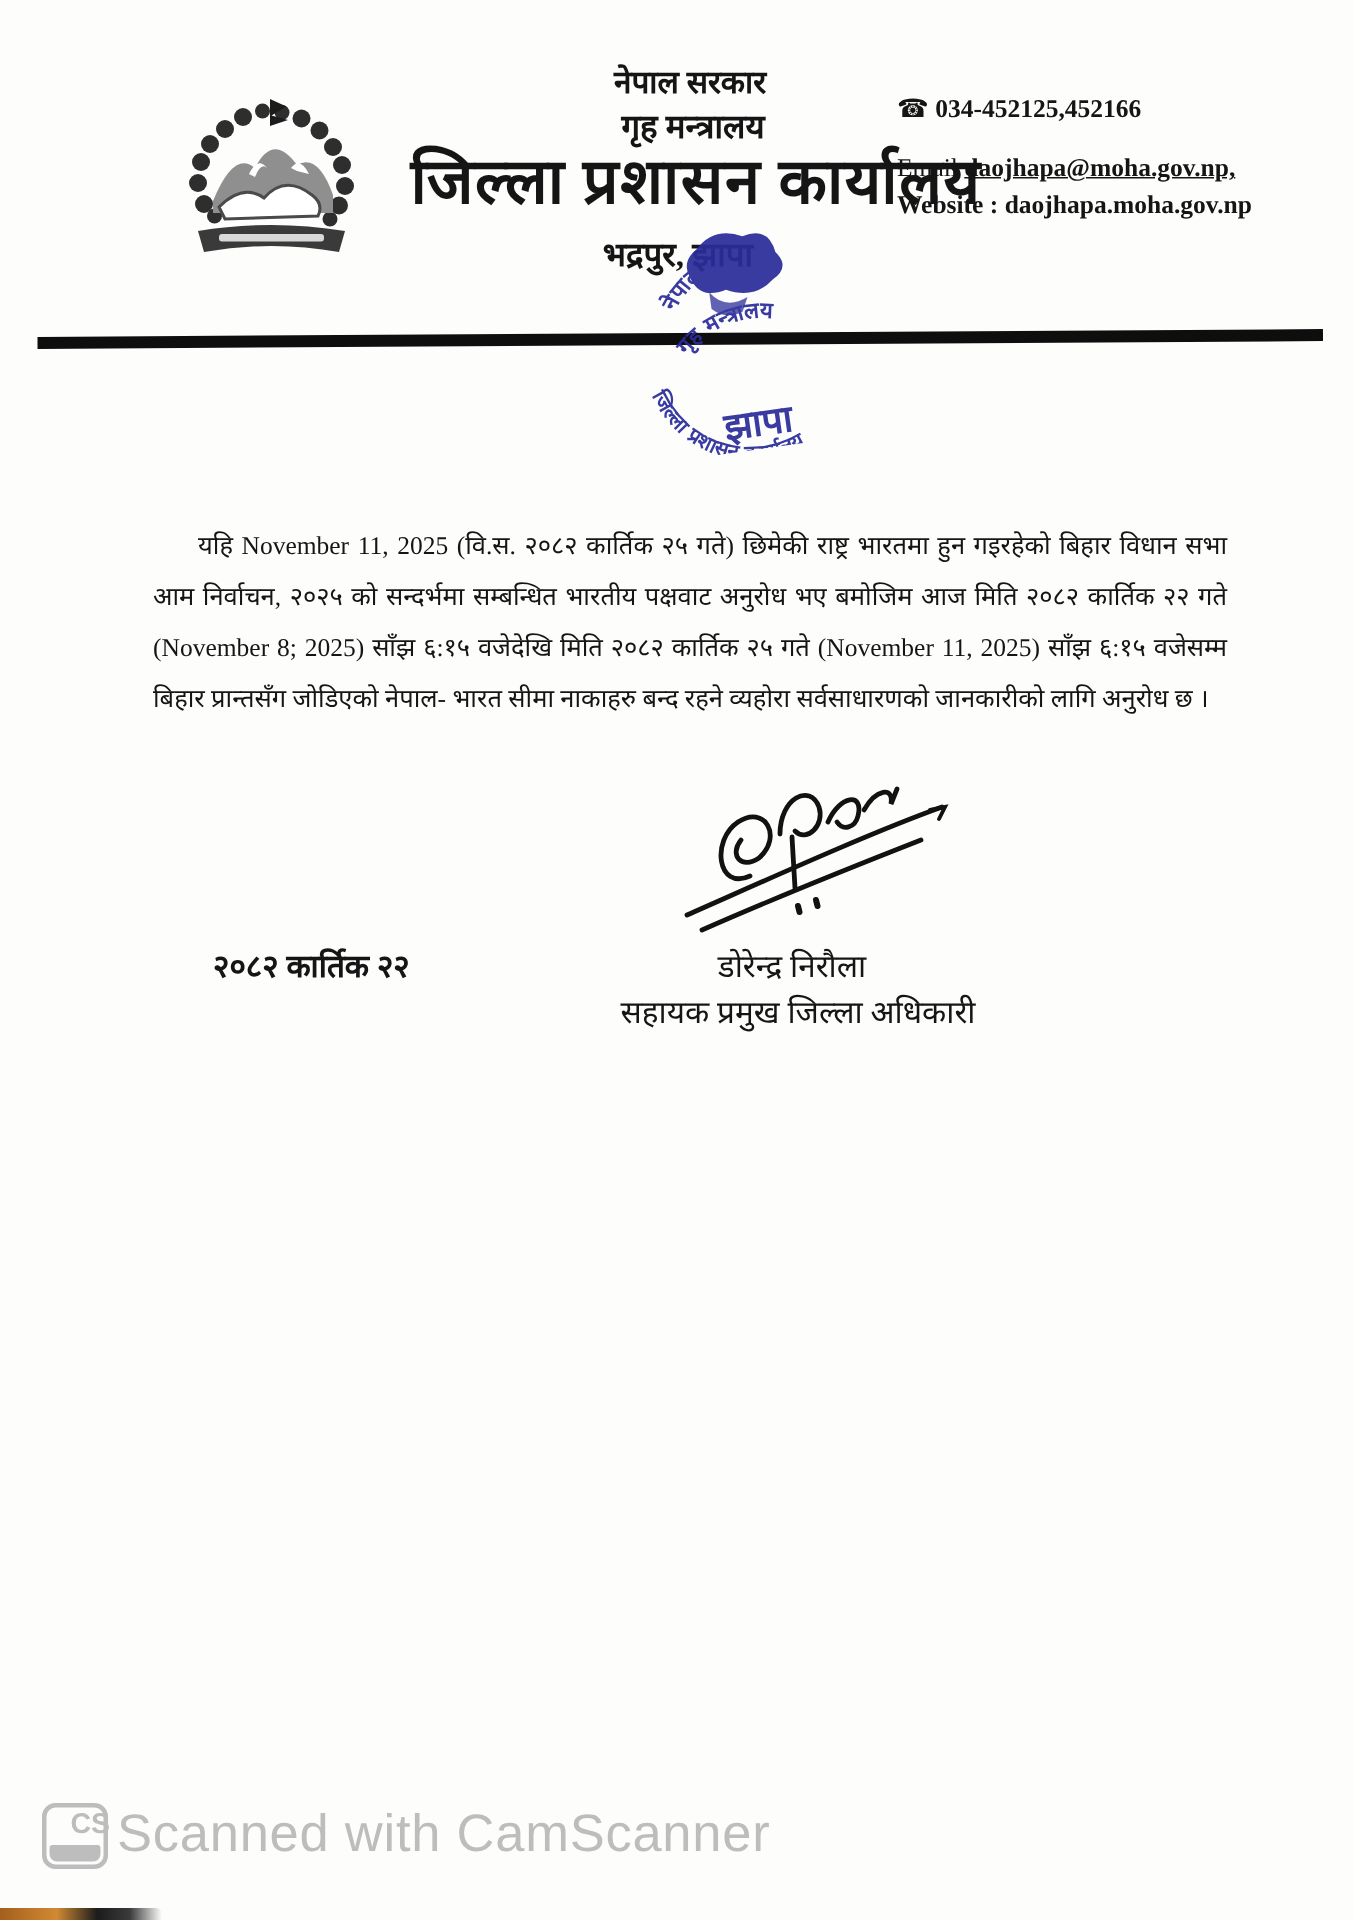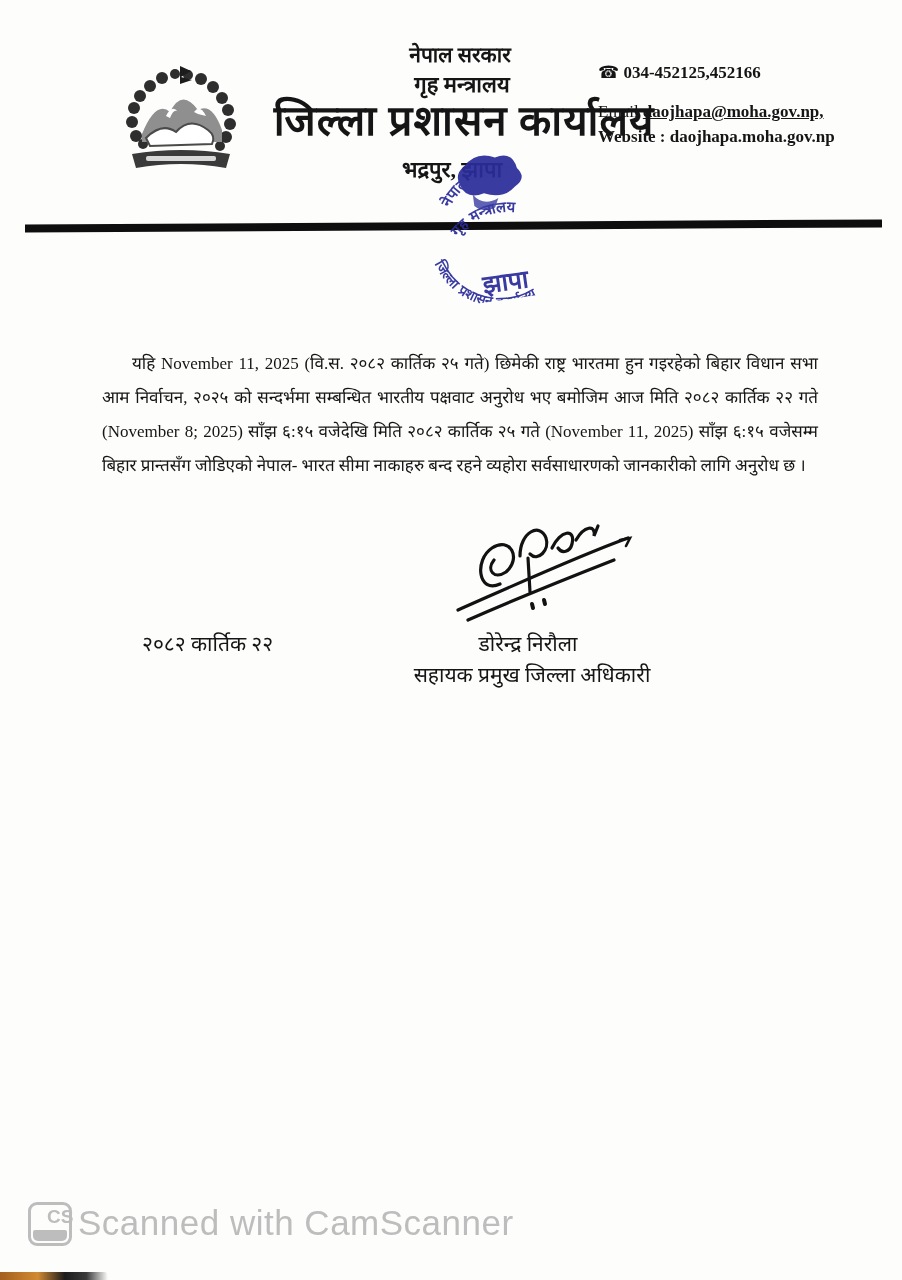--- a/index.html
+++ b/index.html
@@ -36,21 +36,21 @@
     transform:rotate(-8deg);opacity:0.93;}
   
   .subject{position:absolute;left:60px;right:0;top:283px;text-align:center;
     font-size:24px;font-weight:bold;}
   .subject span{text-decoration:underline;text-underline-offset:5px;}
   
   .body-par{position:absolute;left:102px;top:347px;width:716px;
     font-size:17px;line-height:34px;text-align:justify;text-indent:30px;}
   
   .signature{position:absolute;left:448px;top:518px;width:195px;height:118px;}
-  .sig-date{position:absolute;left:142px;top:629px;font-size:21px;white-space:nowrap;}
+  .sig-date{position:absolute;left:142px;top:629px;font-size:21px;white-space:nowrap;font-weight:bold;}
   .sig-name{position:absolute;left:528px;top:629px;transform:translateX(-50%);
     font-size:21px;white-space:nowrap;}
   .sig-title{position:absolute;left:532px;top:660px;transform:translateX(-50%);
     font-size:21px;white-space:nowrap;}
   
   .cs-badge{position:absolute;left:28px;top:1202px;width:44px;height:44px;
     border:3px solid #bdbdbd;border-radius:9px;box-sizing:border-box;}
   .cs-badge .cs-text{position:absolute;top:1px;left:16px;right:0;text-align:center;
     font-family:"Liberation Sans","DejaVu Sans",sans-serif;
     font-size:19px;font-weight:bold;color:#bdbdbd;}

